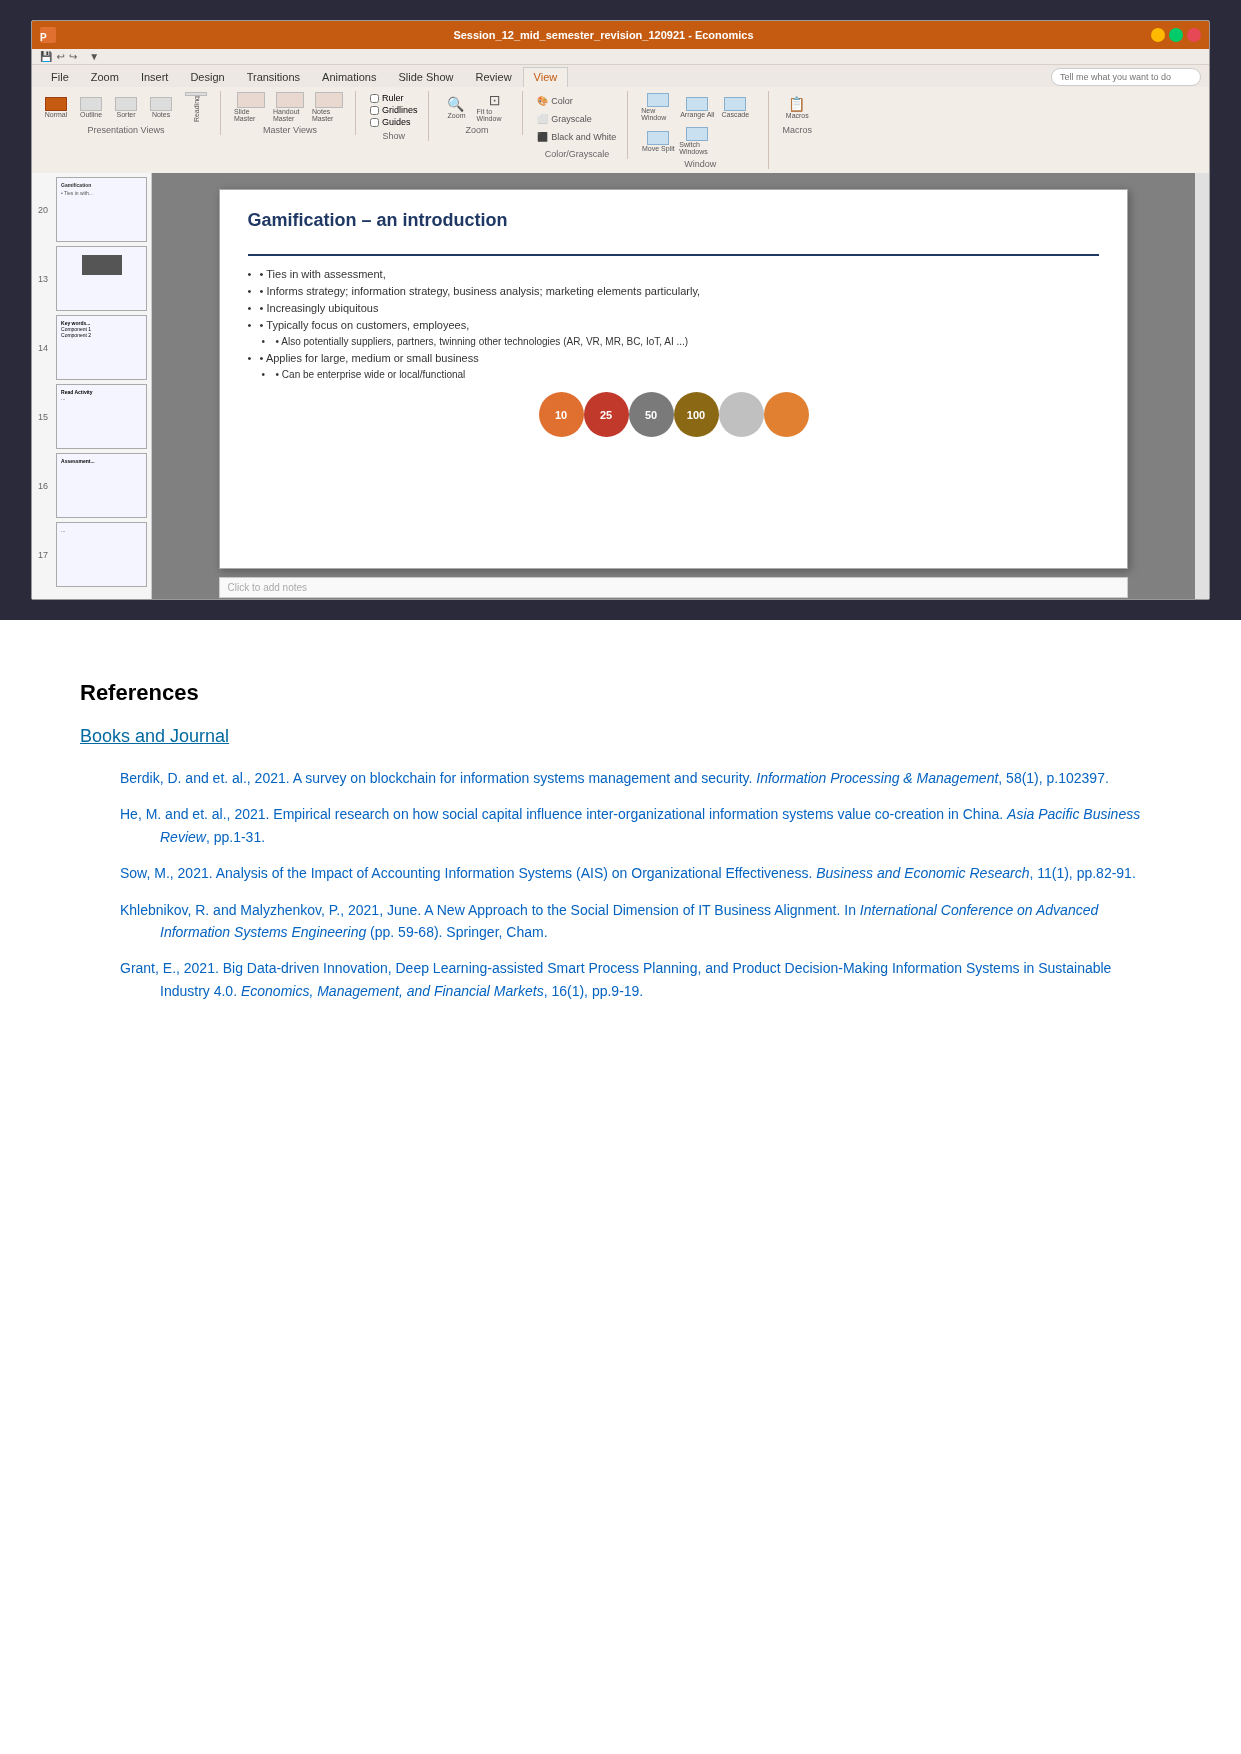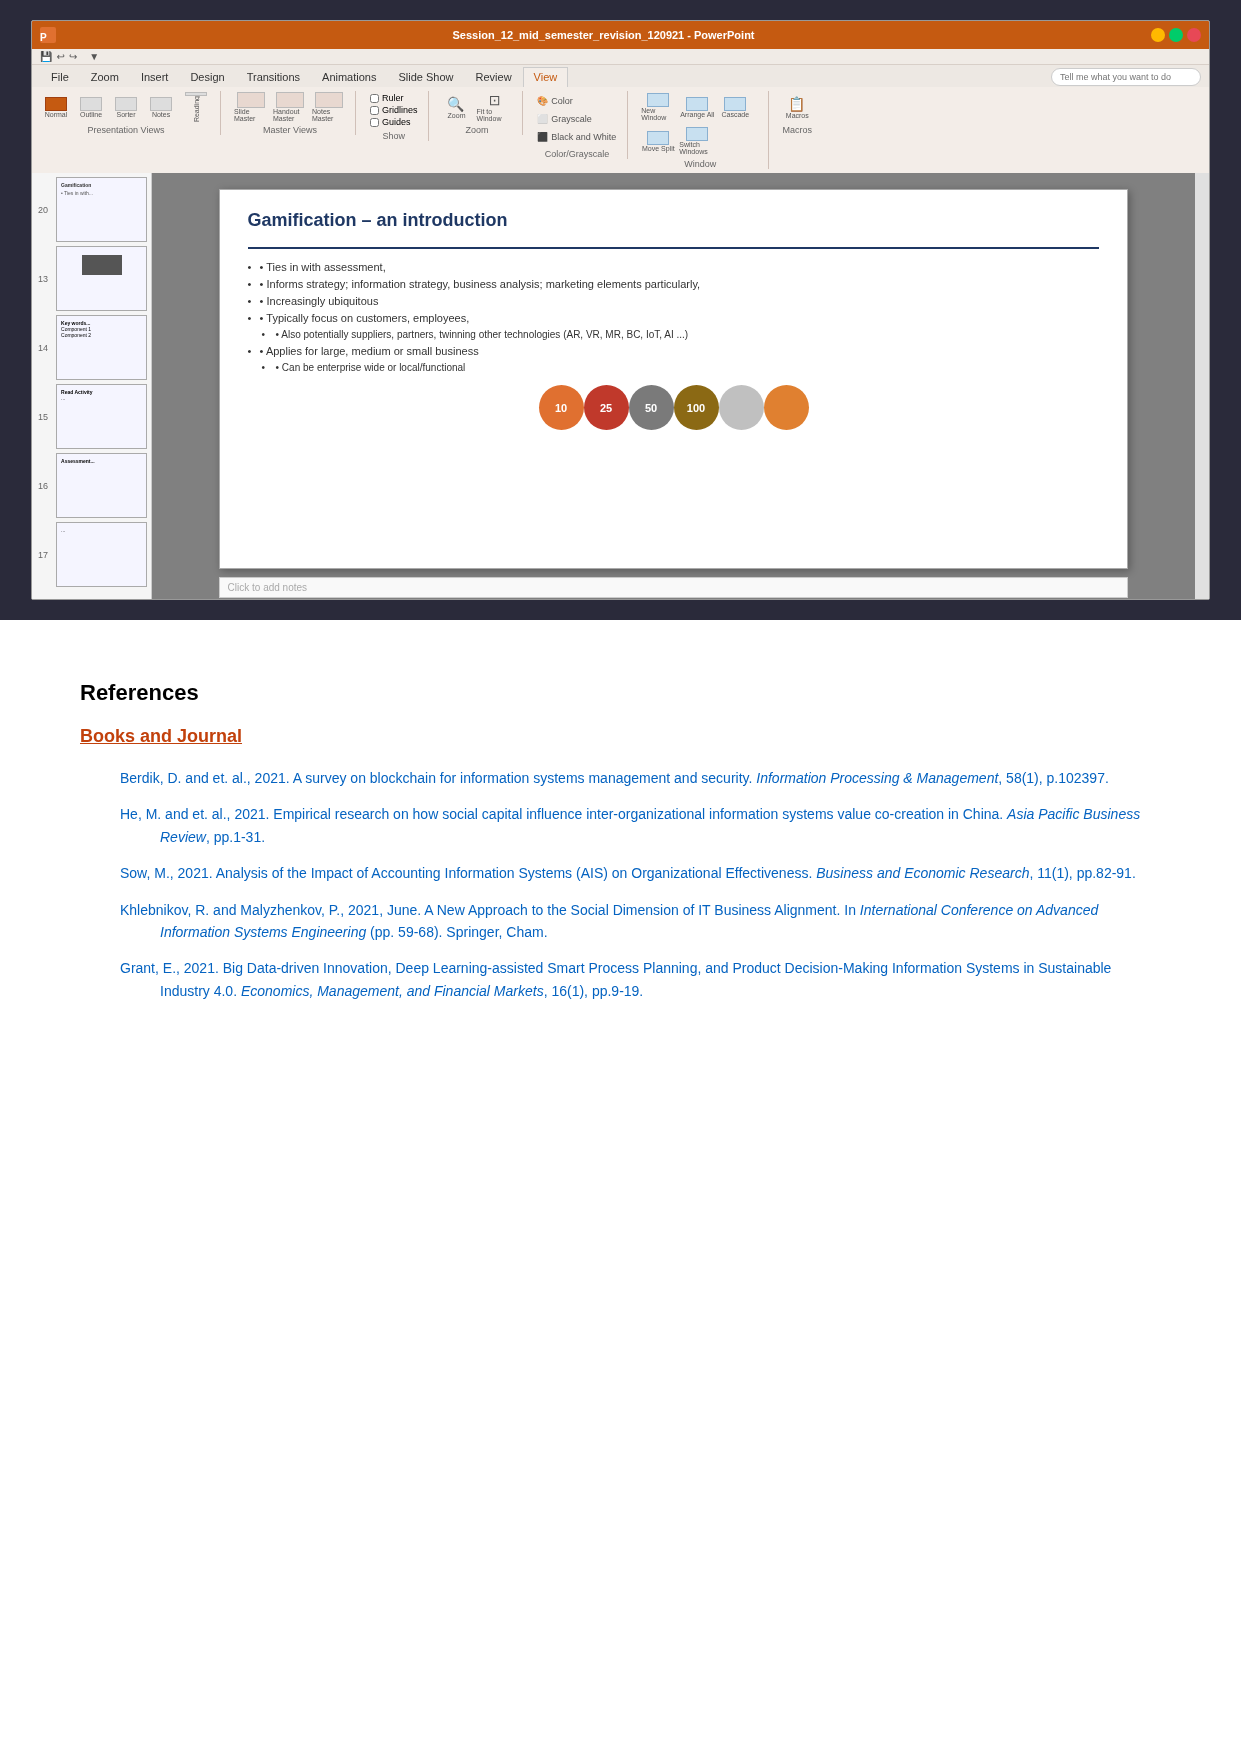--- a/index.html
+++ b/index.html
@@ -181,21 +181,21 @@
       padding: 20px 28px;
       position: relative;
     }
 
     .slide-title {
       font-size: 18px;
       font-weight: bold;
       color: #1f3864;
       margin-bottom: 12px;
       border-bottom: 2px solid #1f3864;
-      padding-bottom: 16px;
+      padding-bottom: 23px;
     }
 
     .slide-bullet {
       font-size: 11px;
       color: #333;
       margin: 5px 0;
       padding-left: 12px;
       position: relative;
     }
 
@@ -251,22 +251,22 @@
 
     .references-title {
       font-size: 22px;
       font-weight: bold;
       color: #000;
       margin-bottom: 20px;
     }
 
     .section-heading {
       font-size: 18px;
-      font-weight: bold;
-      color: #c2410c;
+      font-weight: normal;
+      color: #0369a1;
       text-decoration: underline;
       margin-bottom: 20px;
     }
 
     .ref-item {
       color: #0563c1;
       font-size: 14px;
       line-height: 1.6;
       margin-bottom: 14px;
       text-indent: -40px;
@@ -280,21 +280,21 @@
 </head>
 <body>
 
 <div class="screenshot-area">
   <div class="powerpoint-window">
 
     <div class="title-bar">
       <div class="title-bar-icon">
         <span style="color:white;font-size:10px;font-weight:bold;">P</span>
       </div>
-      <span class="title-bar-text">Session_12_mid_semester_revision_120921 - PowerPoint</span>
+      <span class="title-bar-text">Session_12_mid_semester_revision_120921 - Economics</span>
       <div style="display:flex;gap:4px;">
         <div style="width:14px;height:14px;background:#ffb900;border-radius:50%;"></div>
         <div style="width:14px;height:14px;background:#00cc6a;border-radius:50%;"></div>
         <div style="width:14px;height:14px;background:#e74856;border-radius:50%;"></div>
       </div>
     </div>
 
     <div style="background:#f0ebe6;padding:2px 8px;display:flex;align-items:center;gap:4px;border-bottom:1px solid #d8cfc8;">
       <span style="font-size:10px;color:#555;">💾</span>
       <span style="font-size:10px;color:#555;">↩</span>

